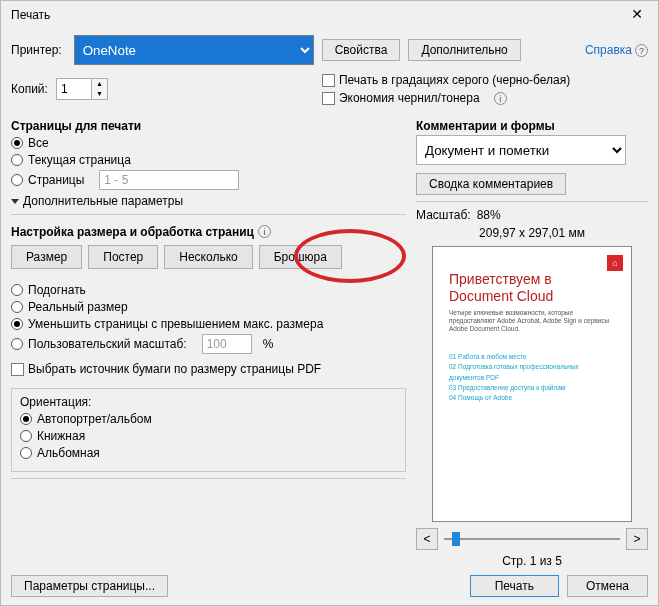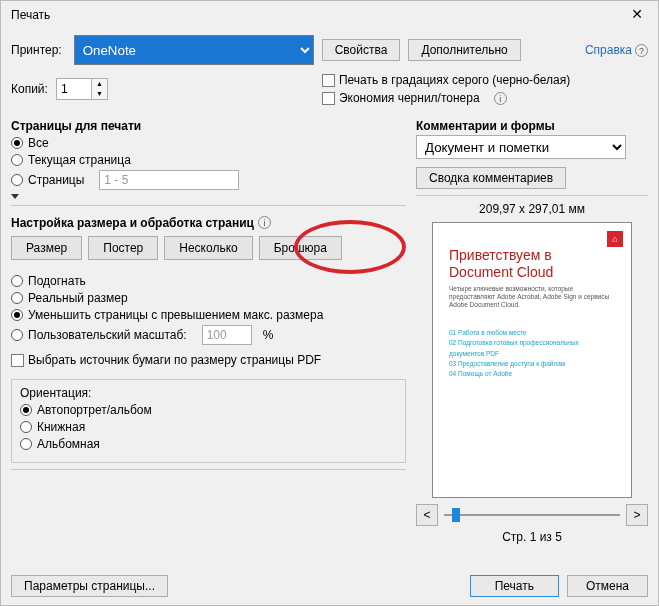--- a/index.html
+++ b/index.html
@@ -27,21 +27,21 @@
 .radiobox.sel::after { content:""; width:6px; height:6px; background:#000; border-radius:50%; }
 .cols { display:flex; gap:10px; margin-top:10px; }
 .left { width: 395px; }
 .right { flex:1; }
 .group-title { font-weight: bold; margin: 4px 0 2px 0; }
 input.txt { height:20px; border:1px solid #adadad; padding:0 4px; font-size:12px; }
 .tri { width:0; height:0; border-left:4px solid transparent; border-right:4px solid transparent; border-top:5px solid #333; margin-right:4px; }
 .tabbar { display:flex; gap:6px; margin-top:4px; position: relative; }
 .tab { height:24px; padding:0 14px; background:#e5e5e5; border:1px solid #adadad; display:inline-flex; align-items:center; }
 .highlight-oval { position:absolute; left:283px; top:-16px; width:112px; height:54px; border:4px solid #d7262b; border-radius:50%; pointer-events:none; z-index: 10; }
-.selectwide { width: 210px; height: 24px; border:1px solid #adadad; background:#fff; padding:0 4px; }
+.selectwide { width: 210px; height: 30px; border:1px solid #adadad; background:#fff; padding:0 4px; }
 .preview { width:200px; height:276px; border:1px solid #888; background:#fff; margin:6px auto; position:relative; padding:24px 16px 10px 16px; }
 .pv-title { color:#b91c1c; font-size:14px; line-height:1.2; }
 .pv-small { font-size:6.5px; color:#555; margin-top:4px; line-height:1.3; }
 .pv-list { margin-top:18px; font-size:6.5px; color:#1aa5cc; line-height:1.6; }
 .pv-badge { position:absolute; top:8px; right:8px; width:16px; height:16px; background:#d7262b; color:#fff; font-size:9px; text-align:center; line-height:16px; }
 .navrow { display:flex; align-items:center; justify-content:space-between; }
 .navbtn { width:22px; height:22px; border:1px solid #adadad; background:#e9e9e9; text-align:center; line-height:20px; font-size:12px; }
 .slider { flex:1; margin:0 6px; height:18px; position:relative; display:flex; align-items:center; }
 .sl-track { height:2px; background:#999; width:100%; }
 .sl-thumb { position:absolute; left:8px; top:2px; width:8px; height:14px; background:#1f87da; }
@@ -108,20 +108,21 @@
           <span class="radiobox"></span>
           <span>Текущая страница</span>
         </div>
         <div class="radio">
           <span class="radiobox"></span>
           <span>Страницы</span>
           <input class="txt disabled" style="width: 140px; margin-left: 10px;" value="1 - 5">
         </div>
         <div class="row" style="margin-top:4px;">
           <span class="tri"></span>
+          <span>Дополнительные параметры</span>
         </div>
         <div class="hline"></div>
 
         <div class="row" style="gap:4px;">
           <span class="group-title">Настройка размера и обработка страниц</span>
           <span class="qmark">i</span>
         </div>
         <div class="tabbar" style="position:relative;">
           <span class="tab">Размер</span>
           <span class="tab">Постер</span>
@@ -179,20 +180,24 @@
         <div class="row" style="gap:4px;">
           <select class="selectwide">
             <option>Документ и пометки</option>
           </select>
         </div>
         <div style="margin-top:8px;">
           <span class="btn">Сводка комментариев</span>
         </div>
         <div class="hline"></div>
 
+        <div class="row" style="gap:6px;">
+          <span>Масштаб:</span>
+          <span>88%</span>
+        </div>
         <div style="text-align:center; margin-top:4px;">209,97 x 297,01 мм</div>
 
         <div class="preview">
           <div class="pv-badge">⌂</div>
           <div class="pv-title">
             <span>Приветствуем в</span><br>
             <span>Document Cloud</span>
           </div>
           <div class="pv-small">Четыре ключевые возможности, которые предоставляют Adobe Acrobat, Adobe Sign и сервисы Adobe Document Cloud.</div>
           <div class="pv-list">

